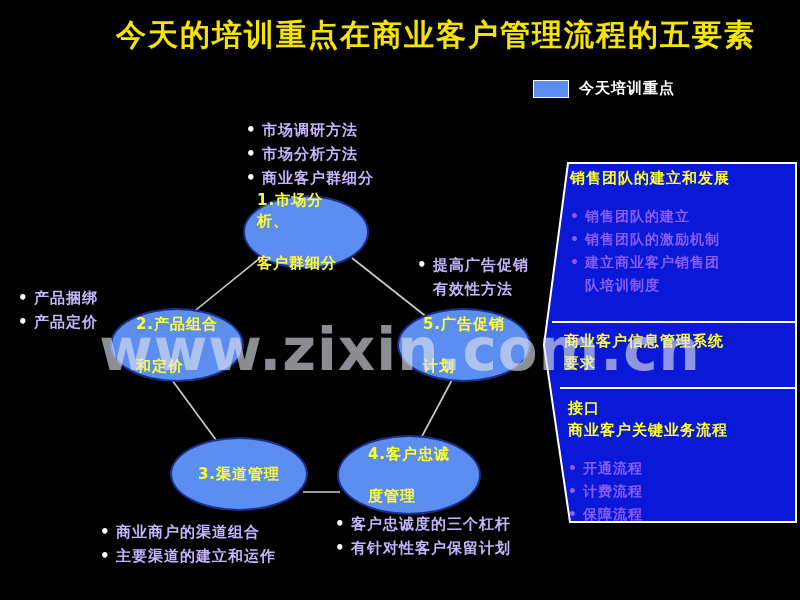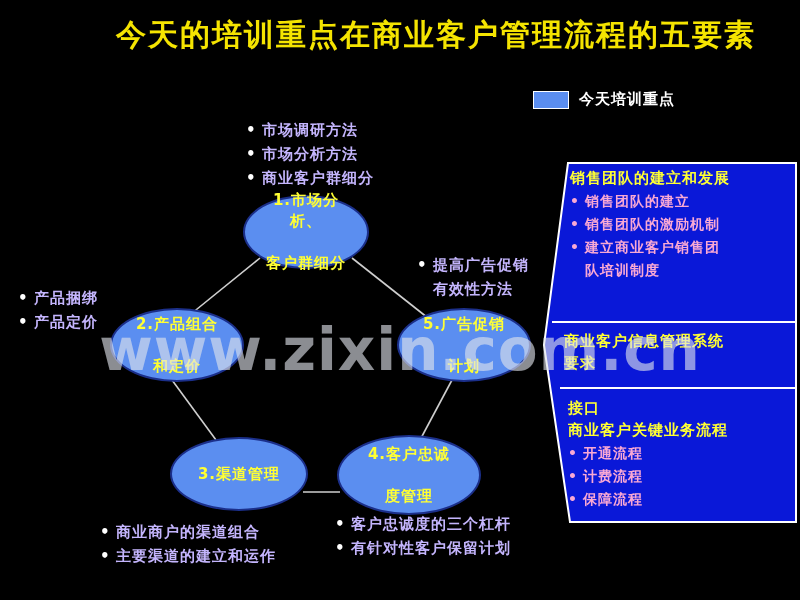--- a/index.html
+++ b/index.html
@@ -29,21 +29,21 @@
     letter-spacing: 2px;
     line-height: 38px;
     white-space: nowrap;
     padding-left: 36px;
   }
 
   
   #legend {
     position: absolute;
     left: 533px;
-    top: 90px;
+    top: 79px;
     display: flex;
     align-items: center;
     gap: 10px;
   }
   #legend .swatch {
     width: 34px;
     height: 16px;
     background: #5b8ef0;
     border: 1px solid #ffffff;
   }
@@ -70,21 +70,21 @@
     position: absolute;
     border-radius: 50%;
     background: #5b8ef0;
     border: 2px solid #1b2f8a;
     color: #ffff33;
     font-size: 15px;
     font-weight: bold;
     display: flex;
     align-items: center;
     justify-content: center;
-    text-align: center;
+    text-align: left;
     line-height: 21px;
     letter-spacing: 1px;
     box-sizing: border-box;
   }
   .node span { display: block; padding: 0 6px; }
 
   #node1 { left: 243px; top: 195px; width: 126px; height: 74px; }
   #node2 { left: 110px; top: 308px; width: 134px; height: 74px; }
   #node5 { left: 397px; top: 308px; width: 134px; height: 74px; }
   #node3 { left: 170px; top: 437px; width: 138px; height: 74px; }
@@ -143,26 +143,26 @@
     color: #ffffff;
   }
   .panel-head {
     color: #ffff33;
     font-size: 15px;
     font-weight: bold;
     line-height: 22px;
     letter-spacing: 1px;
   }
   .panel-list {
-    margin-top: 1px;
+    margin-top: 16px;
     font-size: 14px;
     font-weight: bold;
     line-height: 23px;
     letter-spacing: 1px;
-    color: #f9a8d4;
+    color: #8b5cf6;
   }
   .panel-list .li {
     position: relative;
     padding-left: 15px;
   }
   .panel-list .li::before {
     content: "\2022";
     position: absolute;
     left: 0;
     top: 0;

